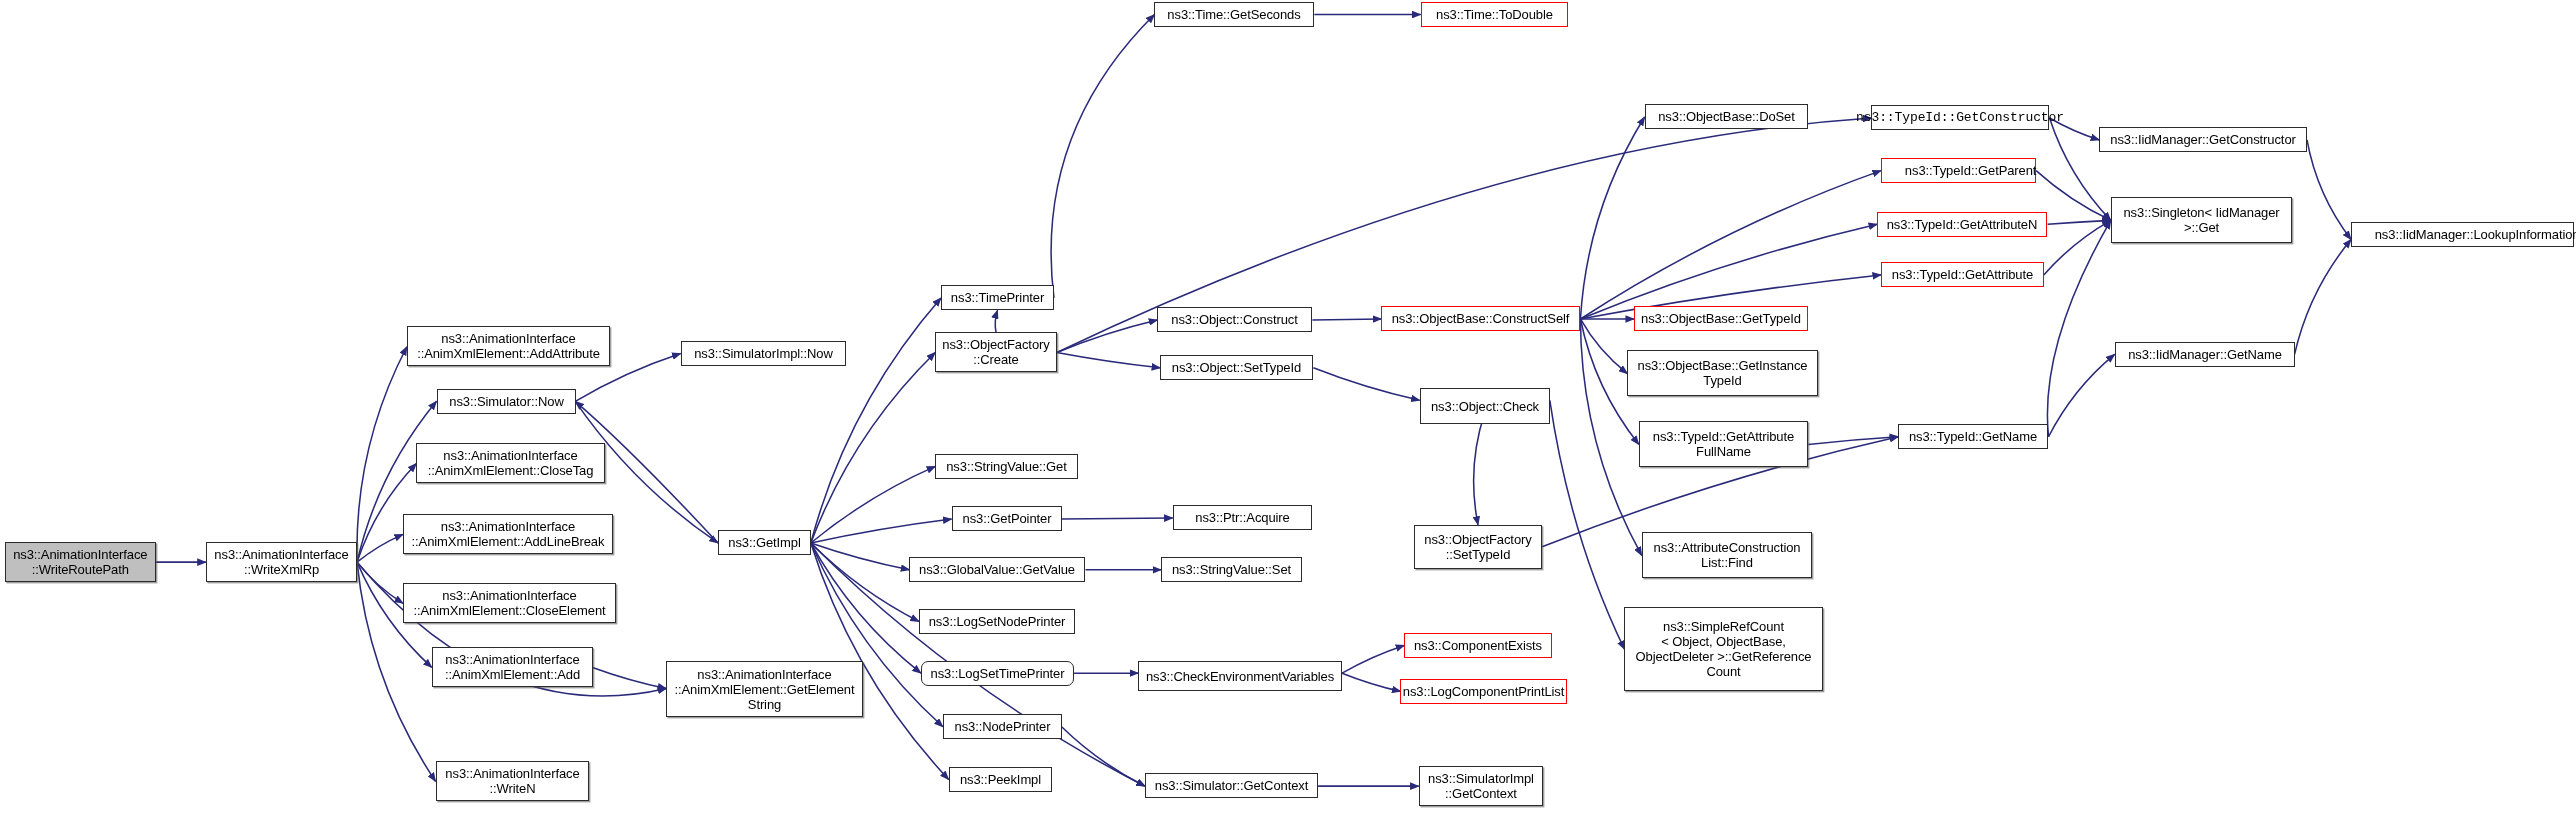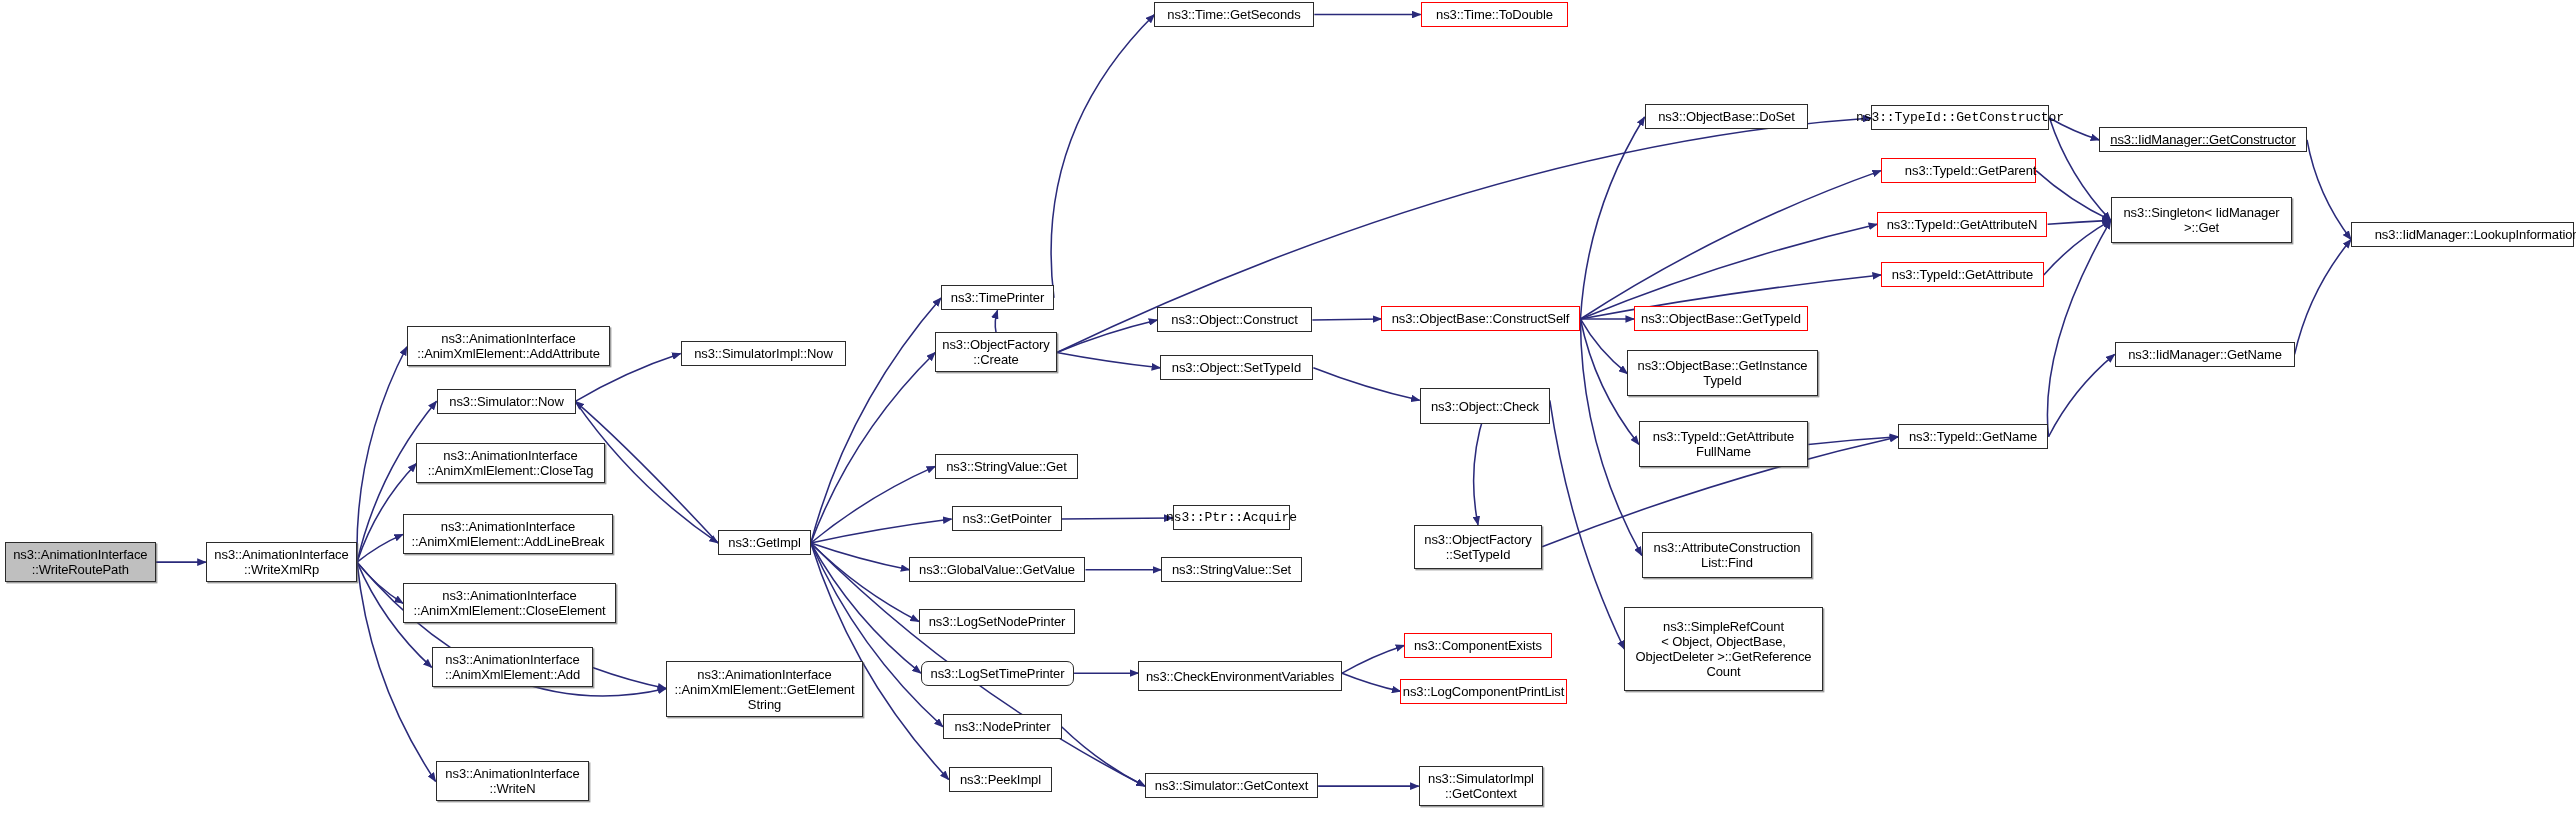--- a/index.html
+++ b/index.html
@@ -153,21 +153,21 @@
       <div class="node plain" style="left: 718px; top: 530px; width: 93px; height: 25px;"><span>ns3::GetImpl</span></div>
       <div class="node plain" style="left: 941px; top: 285px; width: 113px; height: 25px;"><span>ns3::TimePrinter</span></div>
       <div class="node" style="left: 935px; top: 332px; width: 122px; height: 40px;"><span>ns3::ObjectFactory
 ::Create</span></div>
       <div class="node plain" style="left: 1154px; top: 1.9px; width: 160px; height: 25px;"><span>ns3::Time::GetSeconds</span></div>
       <div class="node red" style="left: 1421px; top: 1.9px; width: 147px; height: 25px;"><span>ns3::Time::ToDouble</span></div>
       <div class="node plain" style="left: 1157px; top: 307px; width: 155px; height: 25px;"><span>ns3::Object::Construct</span></div>
       <div class="node plain" style="left: 1160px; top: 355px; width: 153px; height: 25px;"><span>ns3::Object::SetTypeId</span></div>
       <div class="node plain" style="left: 935px; top: 454px; width: 143px; height: 25px;"><span>ns3::StringValue::Get</span></div>
       <div class="node plain" style="left: 952px; top: 506px; width: 110px; height: 25px;"><span>ns3::GetPointer</span></div>
-      <div class="node plain" style="left: 1173px; top: 505px; width: 117px; height: 25px; font-family: Liberation Mono, monospace;"><span>ns3::Ptr::Acquire</span></div>
+      <div class="node plain" style="left: 1173px; top: 505px; width: 139px; height: 25px;"><span>ns3::Ptr::Acquire</span></div>
       <div class="node plain" style="left: 909px; top: 557px; width: 176px; height: 25px;"><span>ns3::GlobalValue::GetValue</span></div>
       <div class="node plain" style="left: 1161px; top: 557px; width: 141px; height: 25px;"><span>ns3::StringValue::Set</span></div>
       <div class="node plain" style="left: 919px; top: 609px; width: 156px; height: 25px;"><span>ns3::LogSetNodePrinter</span></div>
       <div class="node plain" style="left: 921px; top: 661px; width: 153px; height: 25px; border-radius: 7px;"><span>ns3::LogSetTimePrinter</span></div>
       <div class="node plain" style="left: 1138px; top: 661px; width: 204px; height: 30px; align-items: center;"><span>ns3::CheckEnvironmentVariables</span></div>
       <div class="node red" style="left: 1404px; top: 633px; width: 148px; height: 25px;"><span>ns3::ComponentExists</span></div>
       <div class="node red" style="left: 1400px; top: 679px; width: 167px; height: 25px;"><span>ns3::LogComponentPrintList</span></div>
       <div class="node plain" style="left: 943px; top: 714px; width: 119px; height: 25px;"><span>ns3::NodePrinter</span></div>
       <div class="node plain" style="left: 949px; top: 767px; width: 103px; height: 25px;"><span>ns3::PeekImpl</span></div>
       <div class="node plain" style="left: 1145px; top: 773px; width: 173px; height: 25px;"><span>ns3::Simulator::GetContext</span></div>
@@ -183,21 +183,21 @@
 FullName</span></div>
       <div class="node" style="left: 1414px; top: 525px; width: 128px; height: 44px;"><span>ns3::ObjectFactory
 ::SetTypeId</span></div>
       <div class="node" style="left: 1642px; top: 532px; width: 170px; height: 46px;"><span>ns3::AttributeConstruction
 List::Find</span></div>
       <div class="node" style="left: 1624px; top: 607px; width: 199px; height: 84px;"><span>ns3::SimpleRefCount
 &lt; Object, ObjectBase,
 ObjectDeleter &gt;::GetReference
 Count</span></div>
       <div class="node plain" style="left: 1871px; top: 105px; width: 178px; height: 25px; font-family: Liberation Mono, monospace;"><span>ns3::TypeId::GetConstructor</span></div>
-      <div class="node plain" style="left: 2099px; top: 127px; width: 208px; height: 25px; text-decoration: underline;"><span>ns3::IidManager::GetConstructor</span></div>
+      <div class="node plain" style="left: 2099px; top: 127px; width: 208px; height: 25px;"><span>ns3::IidManager::GetConstructor</span></div>
       <div class="node red" style="left: 1881px; top: 158px; width: 155px; height: 25px; padding-left: 28px;"><span>ns3::TypeId::GetParent</span></div>
       <div class="node red" style="left: 1877px; top: 212px; width: 170px; height: 25px;"><span>ns3::TypeId::GetAttributeN</span></div>
       <div class="node red" style="left: 1881px; top: 262px; width: 163px; height: 25px;"><span>ns3::TypeId::GetAttribute</span></div>
       <div class="node" style="left: 2111px; top: 197px; width: 181px; height: 46px;"><span>ns3::Singleton&lt; IidManager
 &gt;::Get</span></div>
       <div class="node plain" style="left: 2351px; top: 222px; width: 223px; height: 25px; padding-left: 33px;"><span>ns3::IidManager::LookupInformation</span></div>
       <div class="node plain" style="left: 2115px; top: 342px; width: 180px; height: 25px;"><span>ns3::IidManager::GetName</span></div>
       <div class="node plain" style="left: 1898px; top: 424px; width: 150px; height: 25px;"><span>ns3::TypeId::GetName</span></div>
     </div>
 </div>

